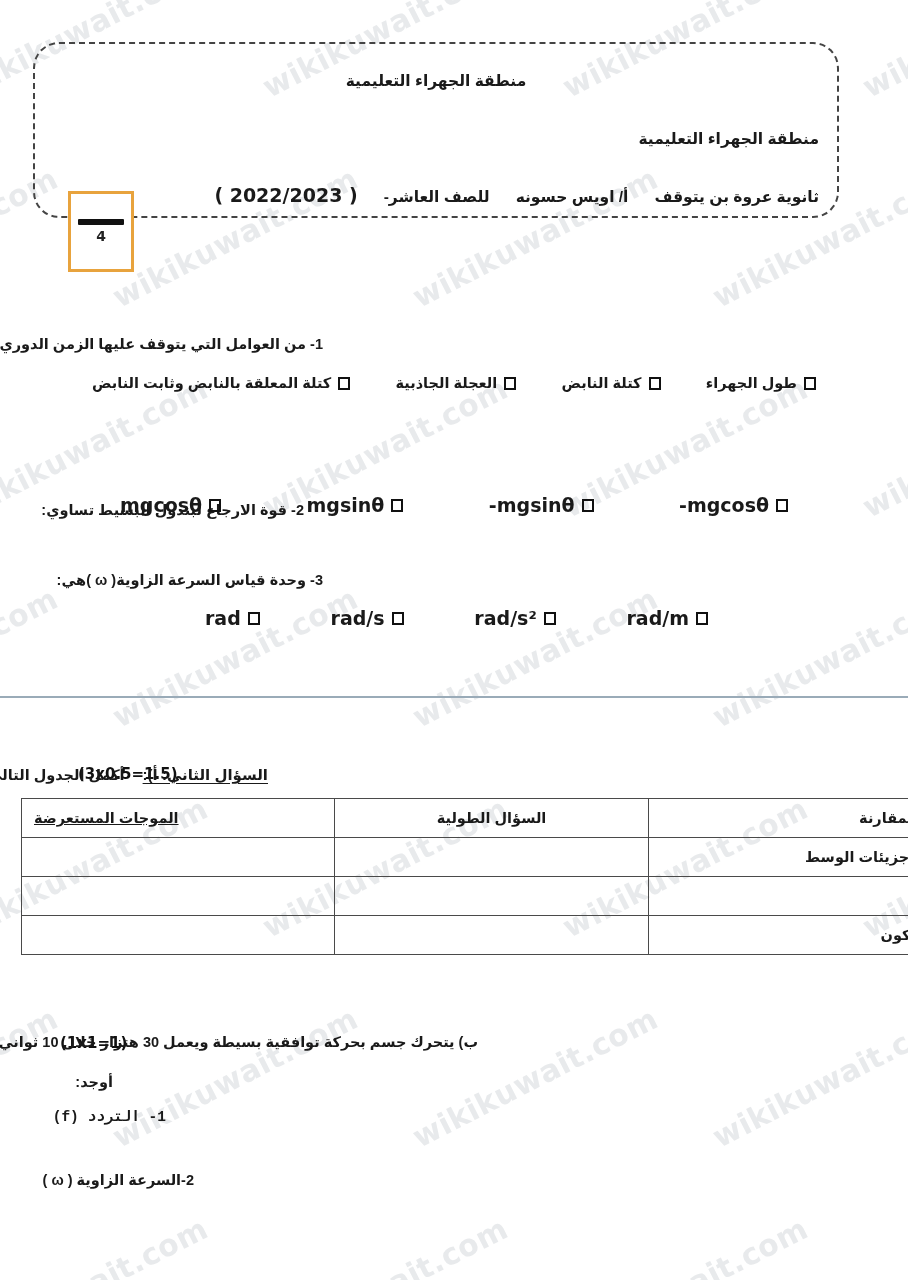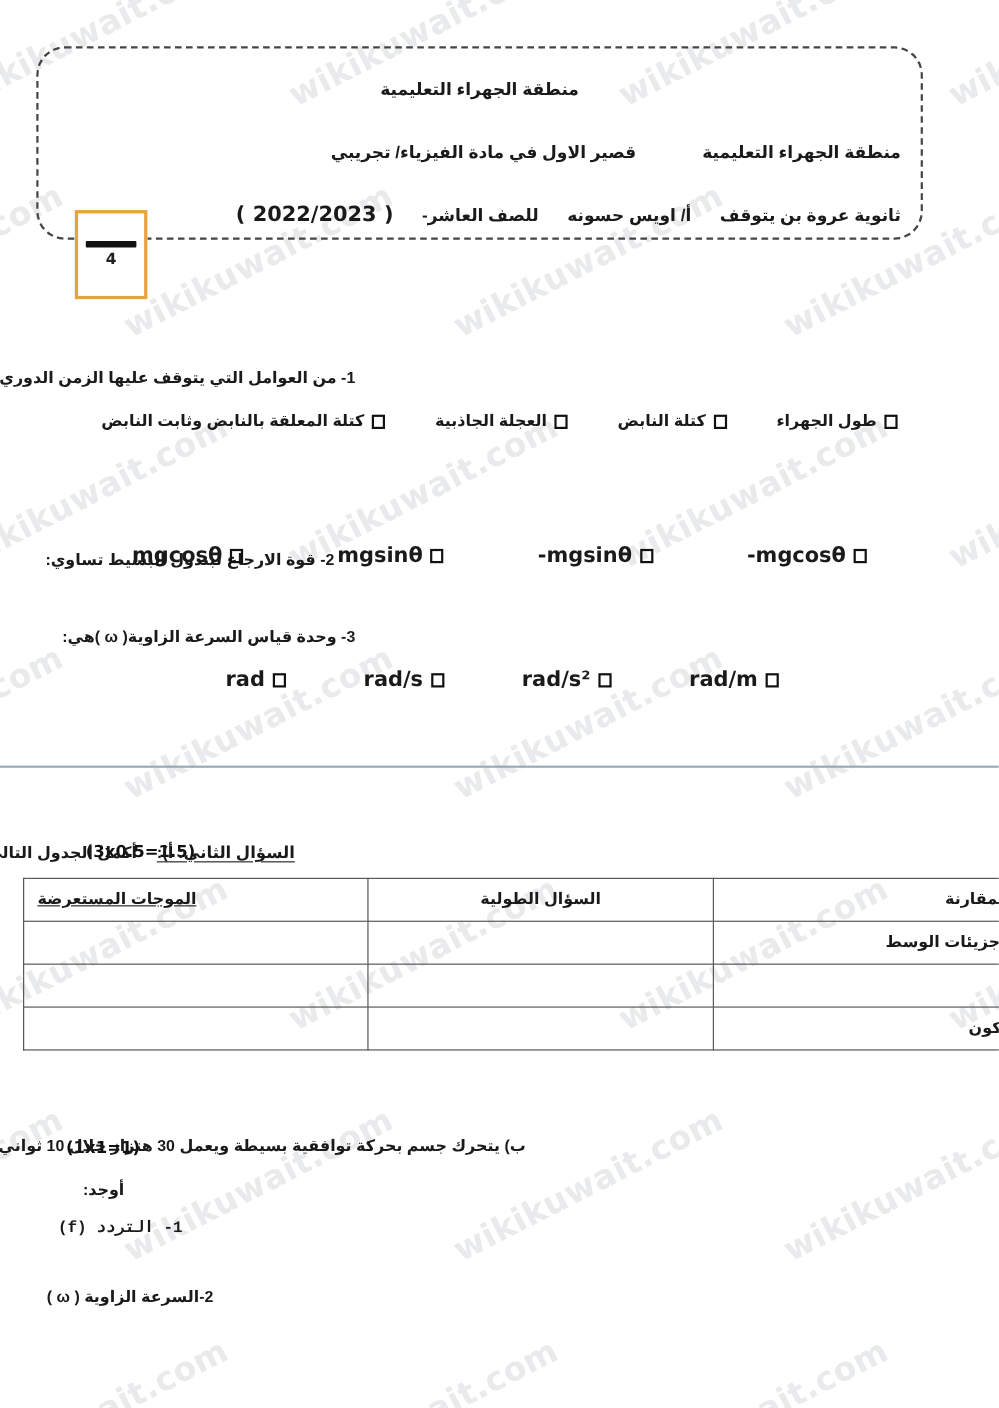--- a/index.html
+++ b/index.html
@@ -238,21 +238,20 @@
     <span class="wm" style="left: 1050px; top: 1470px;">wikikuwait.com</span>
   </div>
 
 <div id="page">
 
   <div class="header-box">
     <div class="hdr-line hdr-title">منطقة الجهراء التعليمية</div>
 
     <div class="hdr-line hdr-row2">
       <span class="hdr-seg">منطقة الجهراء التعليمية</span>
-      <span class="hdr-seg">قصير الاول في مادة الفيزياء/ تجريبي</span>
     </div>
 
     <div class="hdr-line hdr-row3">
       <span class="hdr-seg">ثانوية عروة بن يتوقف</span>
       <span class="hdr-seg">أ/ اويس حسونه</span>
       <span class="hdr-seg">للصف العاشر-</span>
       <span class="hdr-seg ltr">( 2022/2023 )</span>
     </div>
   </div>
 

